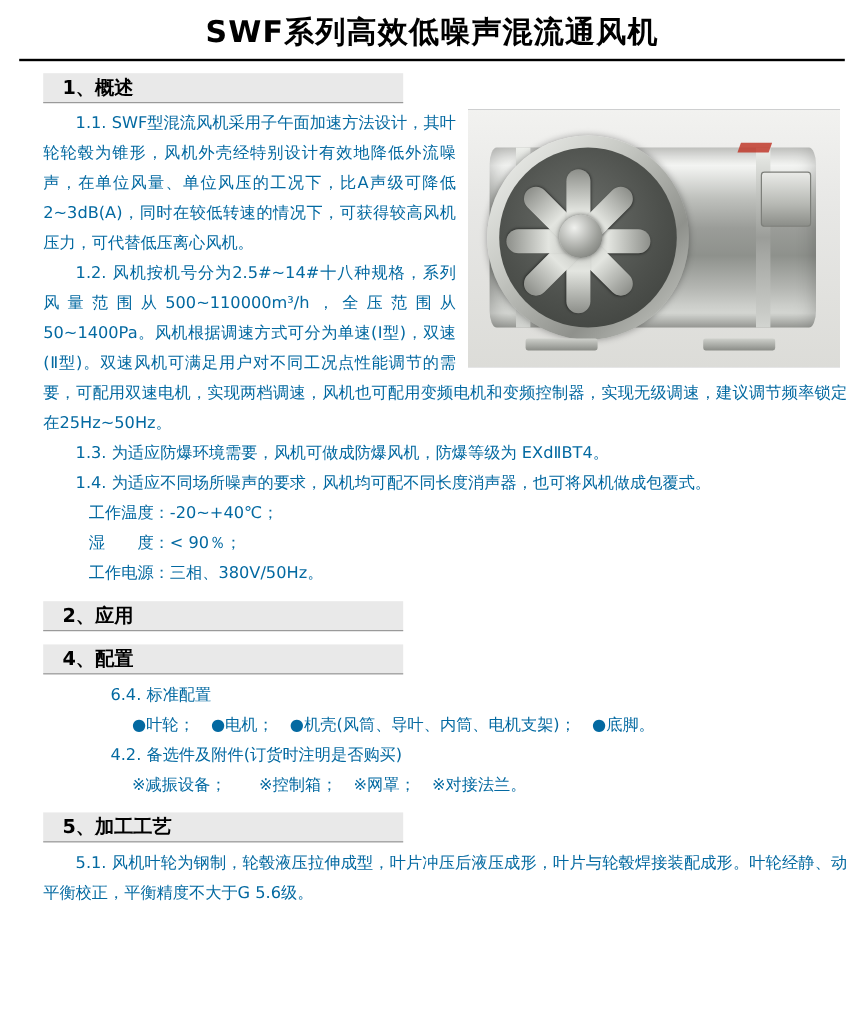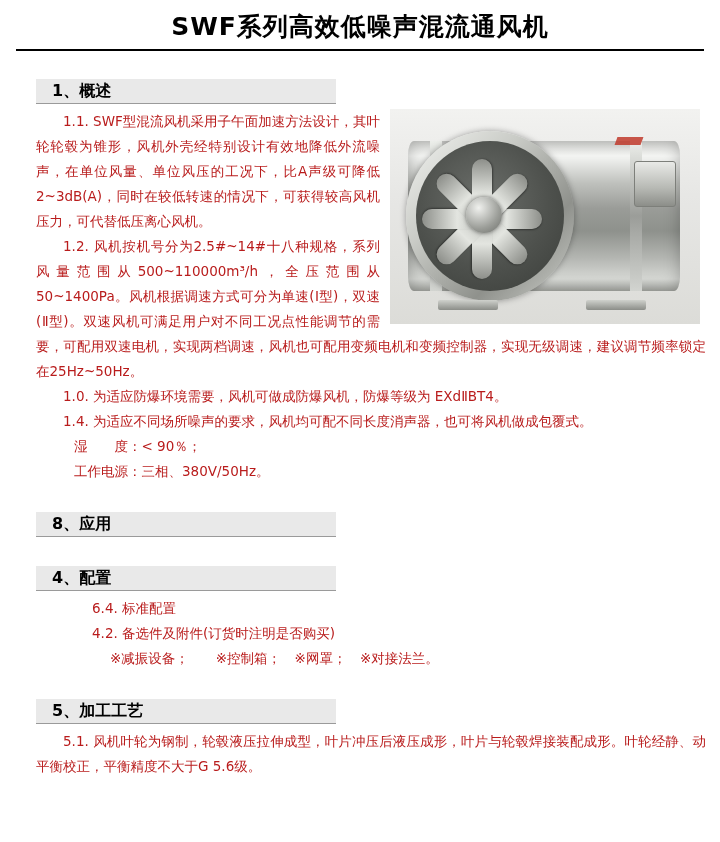--- a/index.html
+++ b/index.html
@@ -32,21 +32,21 @@
     color: #000;
   }
   .title-rule {
     height: 2px;
     background: #000;
     margin: 0 2px 10px 2px;
   }
   .section-head {
     position: relative;
     height: 26px;
-    margin-top: 28px;
+    margin-top: 10px;
     margin-bottom: 4px;
   }
   .section-head .bar {
     position: absolute;
     left: 22px;
     top: 0;
     width: 300px;
     height: 24px;
     background: #e9e9e9;
     border-bottom: 1px solid #9a9a9a;
@@ -57,21 +57,21 @@
     top: 2px;
     font-size: 16px;
     font-weight: bold;
     color: #000;
     line-height: 20px;
   }
   .body-text {
     font-size: 13.5px;
     line-height: 25px;
     text-align: justify;
-    color: #b91c1c;
+    color: #0369a1;
     margin: 0;
   }
   .p-hang {
     padding-left: 22px;
   }
   .indent2 {
     padding-left: 60px;
   }
   .indent3 {
     padding-left: 78px;
@@ -222,37 +222,39 @@
       <div class="blade" style="transform:rotate(225deg)"></div>
       <div class="blade" style="transform:rotate(270deg)"></div>
       <div class="blade" style="transform:rotate(315deg)"></div>
       <div class="hub"></div>
       <div class="foot f1"></div>
       <div class="foot f2"></div>
     </div>
 
     <p class="body-text p-hang" style="text-indent:2em">1.1. SWF型混流风机采用子午面加速方法设计，其叶轮轮毂为锥形，风机外壳经特别设计有效地降低外流噪声，在单位风量、单位风压的工况下，比A声级可降低2~3dB(A)，同时在较低转速的情况下，可获得较高风机压力，可代替低压离心风机。</p>
     <p class="body-text p-hang" style="text-indent:2em">1.2. 风机按机号分为2.5#~14#十八种规格，系列风量范围从500~110000m³/h，全压范围从50~1400Pa。风机根据调速方式可分为单速(Ⅰ型)，双速(Ⅱ型)。双速风机可满足用户对不同工况点性能调节的需要，可配用双速电机，实现两档调速，风机也可配用变频电机和变频控制器，实现无级调速，建议调节频率锁定在25Hz~50Hz。</p>
-    <p class="body-text p-hang" style="text-indent:2em">1.0. 为适应防爆环境需要，风机可做成防爆风机，防爆等级为 EXdⅡBT4。</p>
+    <p class="body-text p-hang" style="text-indent:2em">1.3. 为适应防爆环境需要，风机可做成防爆风机，防爆等级为 EXdⅡBT4。</p>
     <p class="body-text p-hang" style="text-indent:2em">1.4. 为适应不同场所噪声的要求，风机均可配不同长度消声器，也可将风机做成包覆式。</p>
   </div>
 
+  <p class="body-text indent2">工作温度：-20~+40℃；</p>
   <p class="body-text indent2">湿　　度：&lt; 90％；</p>
   <p class="body-text indent2">工作电源：三相、380V/50Hz。</p>
 
   <div class="section-head">
     <div class="bar"></div>
-    <div class="txt">8、应用</div>
+    <div class="txt">2、应用</div>
   </div>
 
   <div class="section-head">
     <div class="bar"></div>
     <div class="txt">4、配置</div>
   </div>
   <p class="body-text indent3">6.4. 标准配置</p>
+  <p class="body-text indent-bullet">●叶轮；　●电机；　●机壳(风筒、导叶、内筒、电机支架)；　●底脚。</p>
   <p class="body-text indent3">4.2. 备选件及附件(订货时注明是否购买)</p>
   <p class="body-text indent-bullet">※减振设备；　　※控制箱；　※网罩；　※对接法兰。</p>
 
   <div class="section-head">
     <div class="bar"></div>
     <div class="txt">5、加工工艺</div>
   </div>
   <p class="body-text p-hang" style="text-indent:2em">5.1. 风机叶轮为钢制，轮毂液压拉伸成型，叶片冲压后液压成形，叶片与轮毂焊接装配成形。叶轮经静、动平衡校正，平衡精度不大于G 5.6级。</p>
 
 </div>

